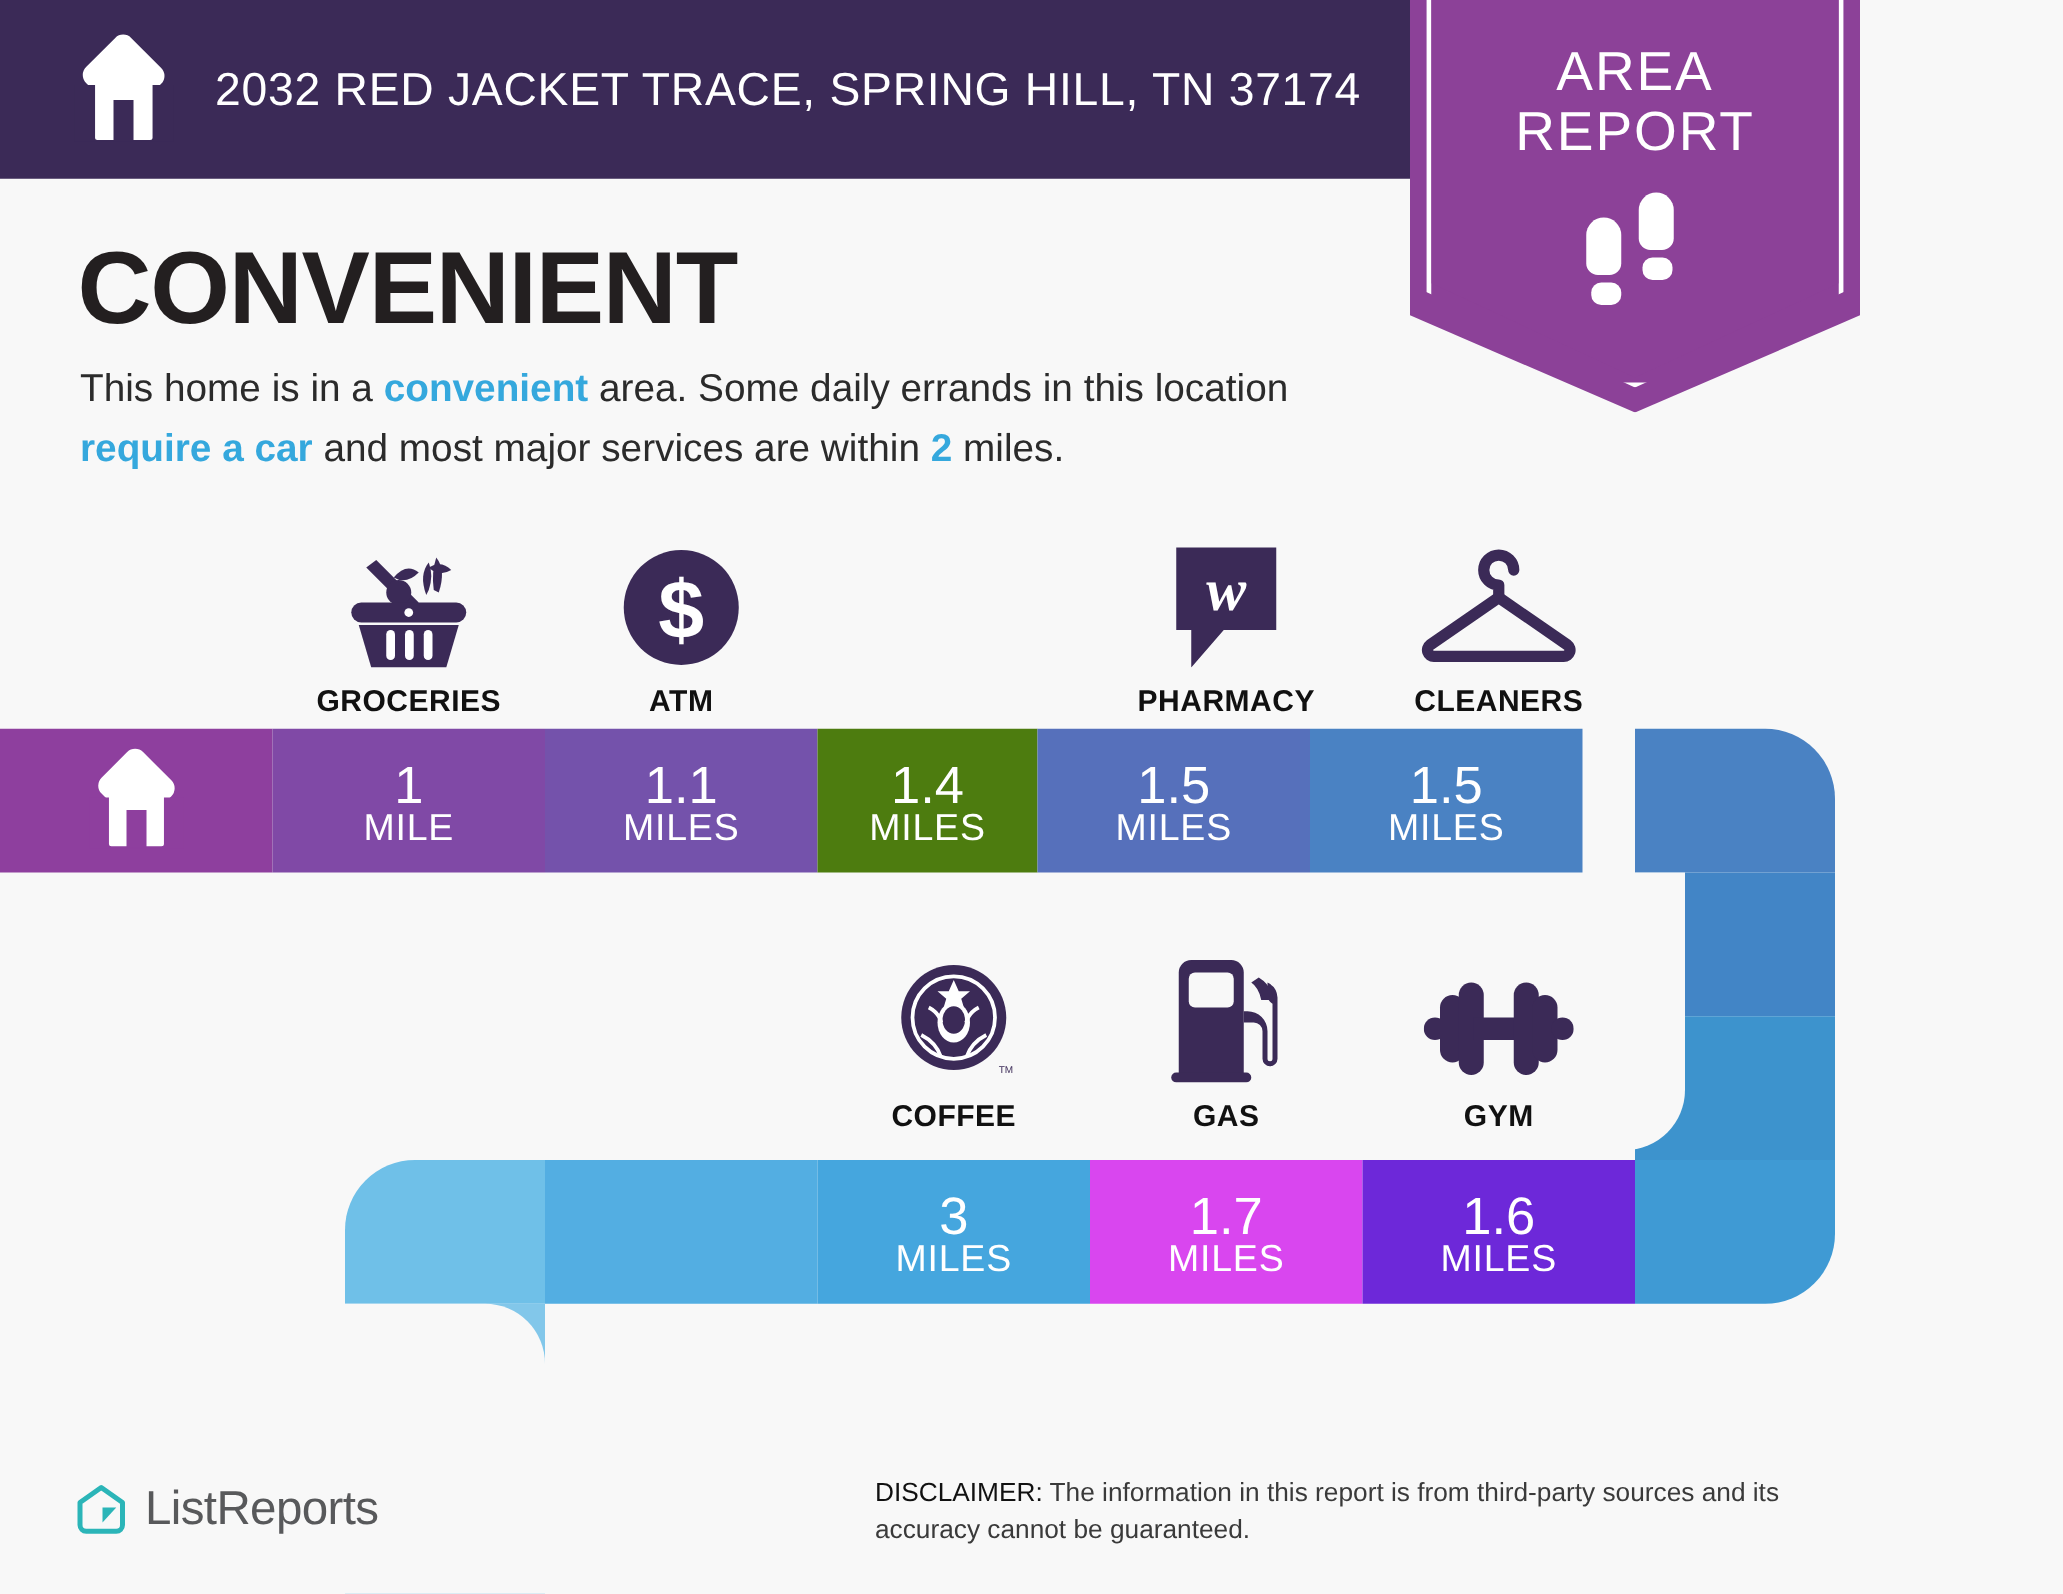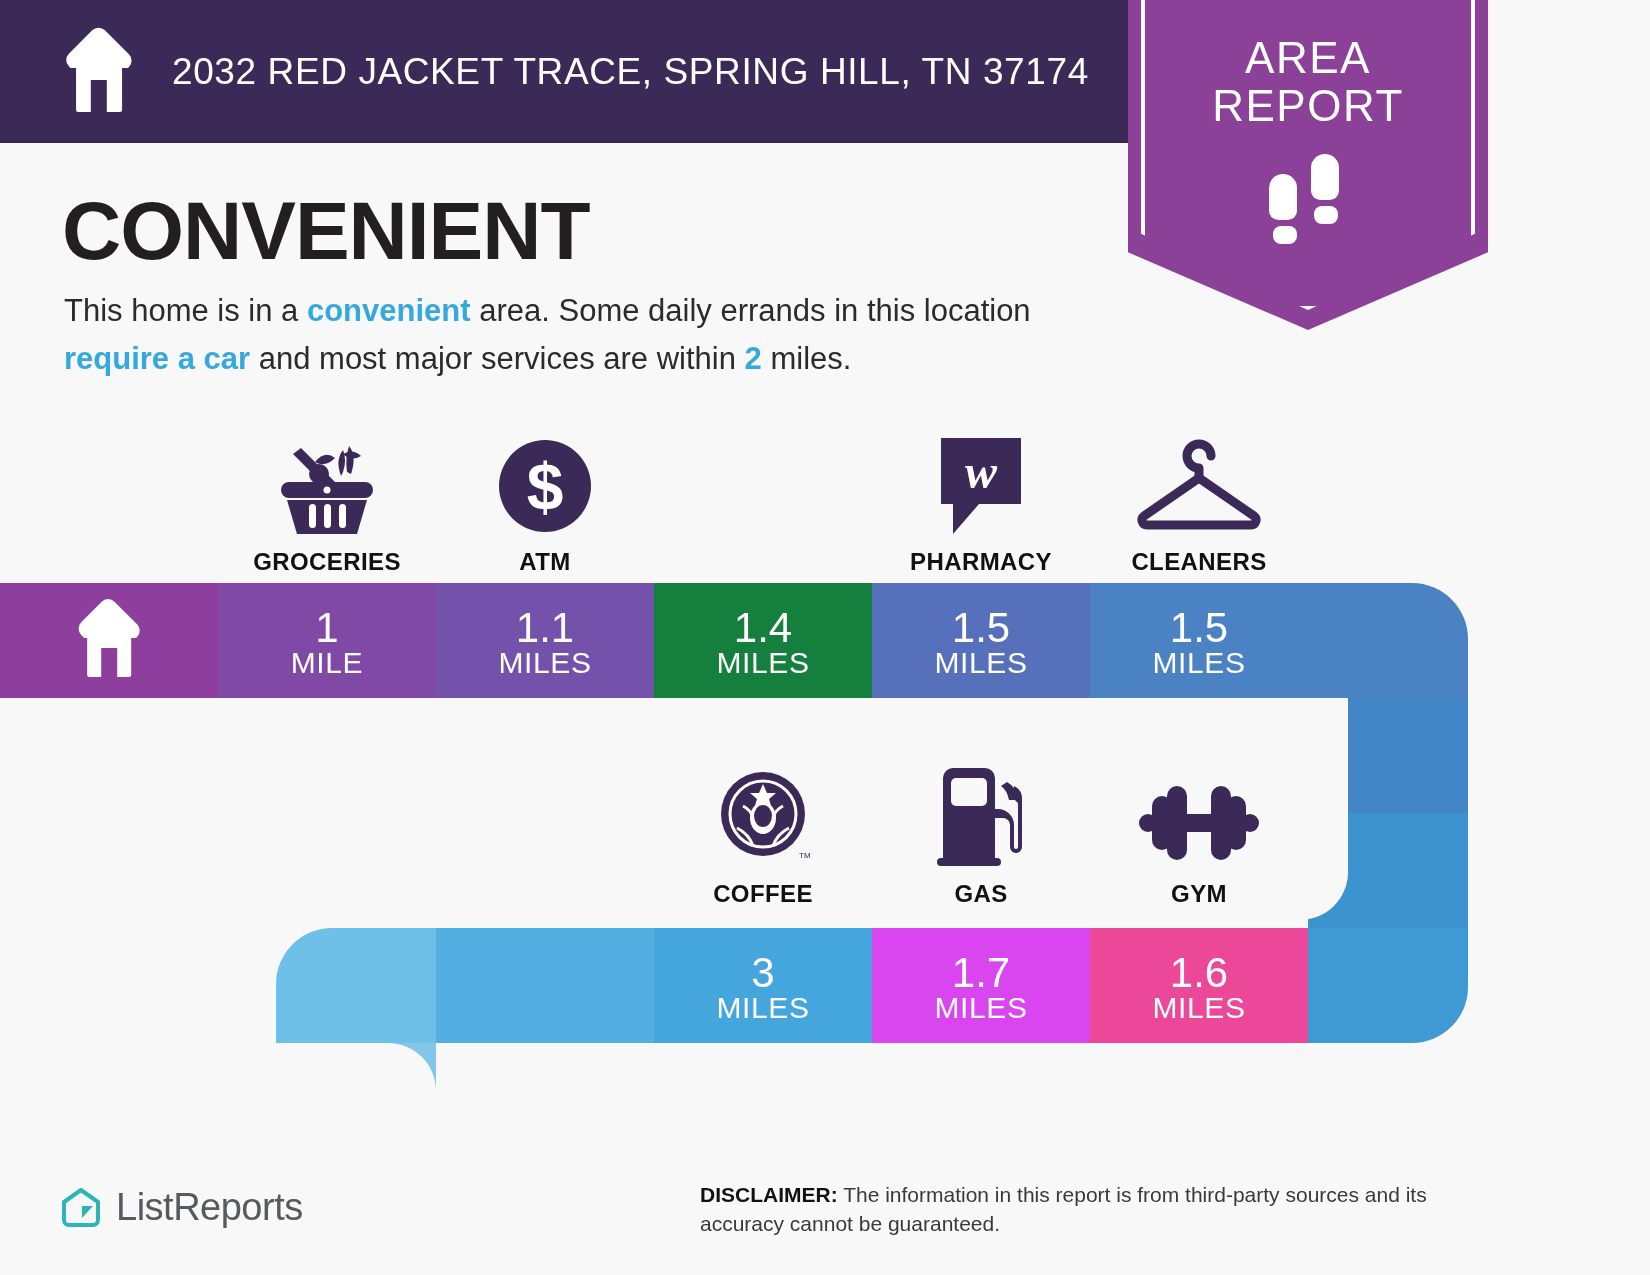--- a/index.html
+++ b/index.html
@@ -98,21 +98,21 @@
   .bar-row{position:absolute;display:flex;}
   .seg{height:115px;display:flex;flex-direction:column;align-items:center;justify-content:center;color:#fff;}
   .seg .num{font-size:42px;line-height:44px;font-weight:400;}
   .seg .unit{font-size:30px;line-height:26px;letter-spacing:.6px;}
 
   
   .row1{left:0;top:583px;}
   .row1 .s0{width:218px;background:#8e3f9e;}
   .row1 .s1{width:218px;background:#8049a6;}
   .row1 .s2{width:218px;background:#7452ab;}
-  .row1 .s3{width:218px;background:#15803d;}
+  .row1 .s3{width:176px;background:#4d7c0f;}
   .row1 .s4{width:218px;background:#5670bb;}
   .row1 .s5{width:218px;background:#4a82c3;}
 
   .elbow-tr{
     position:absolute;left:1308px;top:583px;width:160px;height:115px;
     background:#4a82c3;border-top-right-radius:56px;
   }
   .elbow-mid{
     position:absolute;left:1308px;top:698px;width:160px;height:115px;
     background:#4285c6;
@@ -130,21 +130,21 @@
   .notch-top{
     position:absolute;left:0;top:698px;width:1348px;height:222px;
     background:#f8f8f8;border-bottom-right-radius:48px;
   }
 
   
   .row2{left:436px;top:928px;}
   .row2 .s0{width:218px;background:#53aee2;}
   .row2 .s1{width:218px;background:#45a6de;}
   .row2 .s2{width:218px;background:#d946ef;}
-  .row2 .s3{width:218px;background:#ec4899;}
+  .row2 .s3{width:218px;background:#6d28d9;}
   .elbow2-l{
     position:absolute;left:276px;top:928px;width:160px;height:115px;
     background:#6fc0e8;border-top-left-radius:56px;
   }
   .tail-v{
     position:absolute;left:276px;top:1043px;width:160px;height:232px;
     background:#82c7ea;
   }
   .notch-bot{
     position:absolute;left:0;top:1043px;width:436px;height:232px;
@@ -152,21 +152,21 @@
   }
 
   
   .logo-wrap{position:absolute;left:60px;top:1186px;display:flex;align-items:center;z-index:9;}
   .logo-mark{width:42px;height:42px;position:relative;}
   .logo-text{margin-left:14px;font-size:38px;color:#58595b;letter-spacing:-.5px;}
   .disclaimer{
     position:absolute;left:700px;top:1180px;width:800px;
     font-size:21px;line-height:29px;color:#3a3a3a;
   }
-  .disclaimer b{font-weight:700;color:#111;margin-top:45px;}
+  .disclaimer b{font-weight:400;color:#111;margin-top:45px;}
 
   
   svg.ic{display:block;}
 </style>
 </head>
 <body>
 
 <div class="page">
 
   <div class="header">

